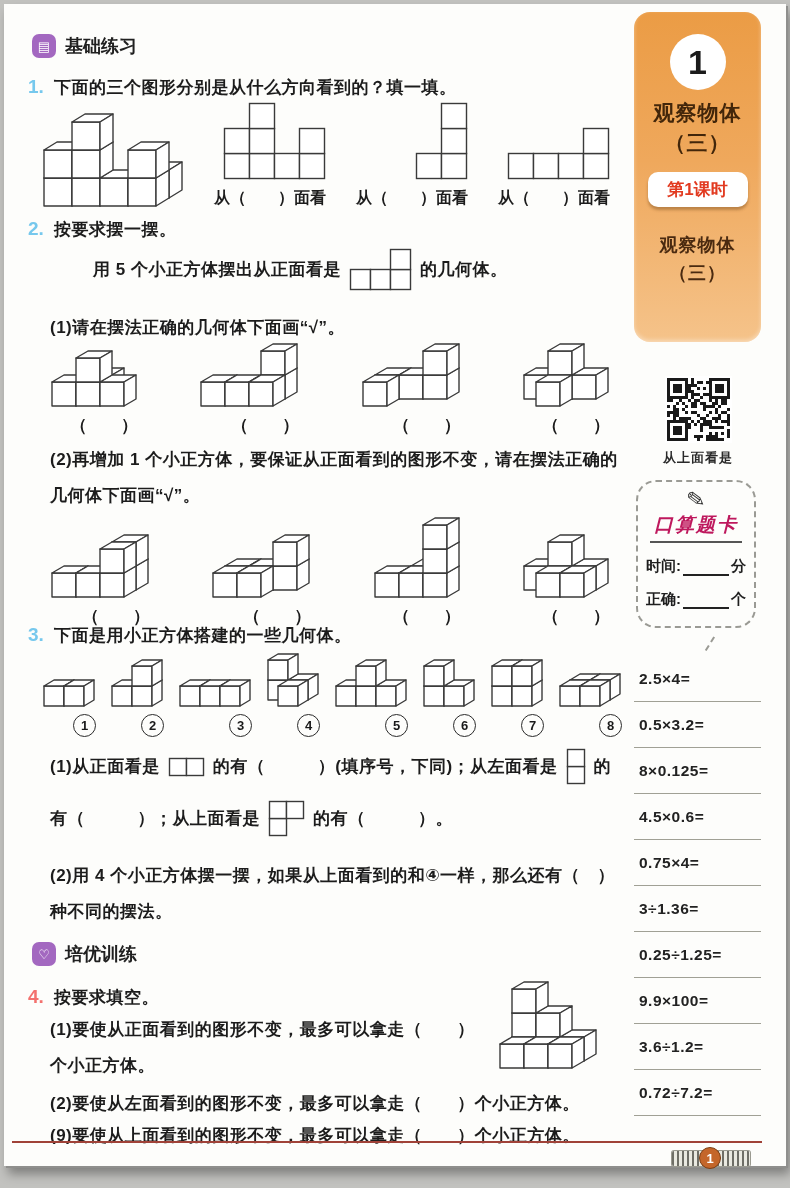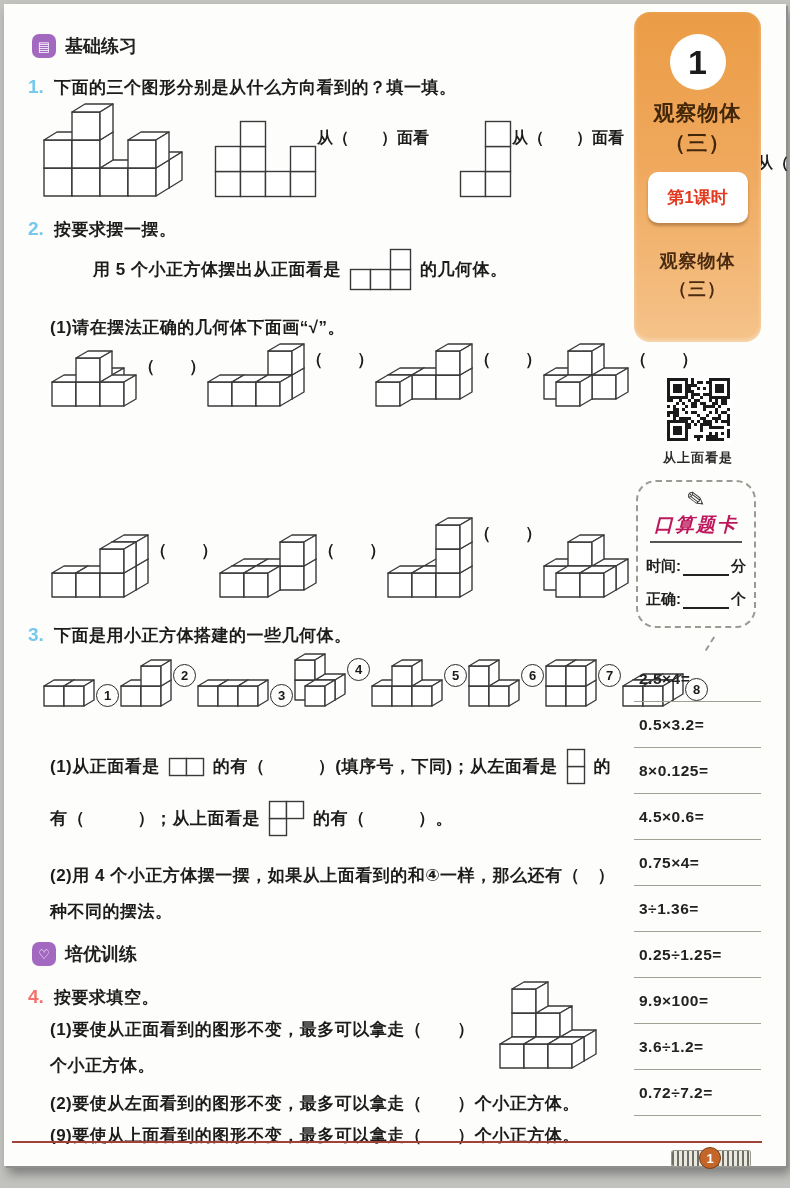--- a/index.html
+++ b/index.html
@@ -12,37 +12,37 @@
   .sec-icon{width:24px;height:24px;border-radius:7px;background:var(--icon_purple,#a368c0);
     color:#fff;display:flex;align-items:center;justify-content:center;font-size:13px;font-weight:400;}
   .q-head{display:flex;align-items:baseline;}
   .qnum{font-size:19px;font-weight:800;width:26px;flex:0 0 26px;}
   .qnum.blue{color:var(--number_blue,#76c8ed);}
   .qnum.pink{color:var(--number_pink,#f3716e);}
   .q-title{font-size:17px;font-weight:700;letter-spacing:.5px;}
   .body-text{font-size:17px;font-weight:600;letter-spacing:.5px;line-height:36px;}
   .fig{line-height:0;}
   .fig-row{display:flex;align-items:flex-end;}
-  .fig-item{display:flex;align-items:flex-start;}
+  .fig-item{display:flex;flex-direction:column;align-items:flex-end;}
   .caption{font-size:16px;font-weight:600;margin-top:8px;line-height:20px;white-space:nowrap;}
   .paren{font-size:17px;font-weight:600;margin-top:8px;line-height:20px;}
   .circle-label{width:21px;height:21px;border:1.6px solid #2a2a2a;border-radius:50%;
     font-size:13px;font-weight:700;display:flex;align-items:center;justify-content:center;margin-top:6px;color:#1a1a1a;}
   .inline-flex{display:flex;align-items:center;}
   .inline-fig{line-height:0;margin:0 8px;}
   .nowrap{white-space:nowrap;}
   
   .sidebar{position:absolute;left:630px;top:0;width:128px;height:100%;}
   .unit-tab{position:absolute;left:0;top:8px;width:127px;height:330px;border-radius:16px;
     background:linear-gradient(180deg,#eb9c45 0%,#efa85c 45%,#f5c38a 100%);text-align:center;
     box-shadow:inset 0 -2px 4px rgba(255,255,255,.4);}
   .unit-circle{width:56px;height:56px;border-radius:50%;background:#fff;margin:22px auto 8px;
     display:flex;align-items:center;justify-content:center;font-size:34px;font-weight:800;color:#1b1b1b;}
   .unit-title{font-size:21px;font-weight:800;color:var(--tab_text_brown,#42260a);line-height:30px;letter-spacing:1px;}
-  .lesson-badge{width:100px;margin:14px auto 0;background:#fff;border-radius:10px;padding:14px 0;
+  .lesson-badge{width:100px;margin:14px auto 0;background:#fff;border-radius:10px;padding:6px 0;
     color:var(--badge_red,#e23a20);font-size:17px;font-weight:800;box-shadow:0 3px 3px rgba(90,50,10,.35);}
   .unit-subtitle{margin-top:24px;font-size:18px;font-weight:700;color:#4a2a10;line-height:28px;letter-spacing:1px;}
   .qr-wrap{position:absolute;left:0;top:372px;width:128px;text-align:center;}
   .qr-box{display:inline-block;line-height:0;padding:2px;background:#fff;}
   .qr-label{font-size:13px;font-weight:700;color:#2a2a2a;margin-top:4px;letter-spacing:1px;}
   .oral-card{position:absolute;left:2px;top:476px;width:120px;height:148px;border:2px dashed #9a9a94;
     border-radius:20px;padding:6px 8px;box-sizing:border-box;background:#fdfdfb;}
   .pencil{display:block;text-align:center;font-size:22px;color:#333;transform:rotate(-8deg);line-height:24px;}
   .oral-title{font-family:"Liberation Serif","DejaVu Serif",serif;font-style:italic;font-size:19px;
     font-weight:700;color:#be185d;text-align:center;width:fit-content;margin:0 auto 12px;
@@ -237,20 +237,21 @@
               <polygon points="36,-55 48,-62 72,-62 60,-55" fill="#fff" stroke="#3a3a3a" stroke-width="1.4" stroke-linejoin="round"></polygon>
               <polygon points="60,-55 72,-62 72,-38 60,-31" fill="#fff" stroke="#3a3a3a" stroke-width="1.4" stroke-linejoin="round"></polygon>
               <polygon points="24,-24 48,-24 48,0 24,0" fill="#fff" stroke="#3a3a3a" stroke-width="1.4" stroke-linejoin="round"></polygon>
               <polygon points="24,-24 36,-31 60,-31 48,-24" fill="#fff" stroke="#3a3a3a" stroke-width="1.4" stroke-linejoin="round"></polygon>
               <polygon points="48,-24 60,-31 60,-7 48,0" fill="#fff" stroke="#3a3a3a" stroke-width="1.4" stroke-linejoin="round"></polygon>
             </svg></div>
         <div class="paren">（　　）</div>
       </div>
     </div>
 
+    <div style="top:438px;left:22px;width:576px;" class="body-text">(2)再增加 1 个小正方体，要保证从正面看到的图形不变，请在摆法正确的几何体下面画“√”。</div>
 
     <div style="top:512px;left:22px;width:560px;justify-content:space-between;" class="fig-row">
       <div class="fig-item">
         <div class="fig"><svg viewBox="-2 -64 100 66" width="100" height="66">
               <polygon points="60,-31 84,-31 84,-7 60,-7" fill="#fff" stroke="#3a3a3a" stroke-width="1.4" stroke-linejoin="round"></polygon>
               <polygon points="60,-31 72,-38 96,-38 84,-31" fill="#fff" stroke="#3a3a3a" stroke-width="1.4" stroke-linejoin="round"></polygon>
               <polygon points="84,-31 96,-38 96,-14 84,-7" fill="#fff" stroke="#3a3a3a" stroke-width="1.4" stroke-linejoin="round"></polygon>
               <polygon points="60,-55 84,-55 84,-31 60,-31" fill="#fff" stroke="#3a3a3a" stroke-width="1.4" stroke-linejoin="round"></polygon>
               <polygon points="60,-55 72,-62 96,-62 84,-55" fill="#fff" stroke="#3a3a3a" stroke-width="1.4" stroke-linejoin="round"></polygon>
               <polygon points="84,-55 96,-62 96,-38 84,-31" fill="#fff" stroke="#3a3a3a" stroke-width="1.4" stroke-linejoin="round"></polygon>

